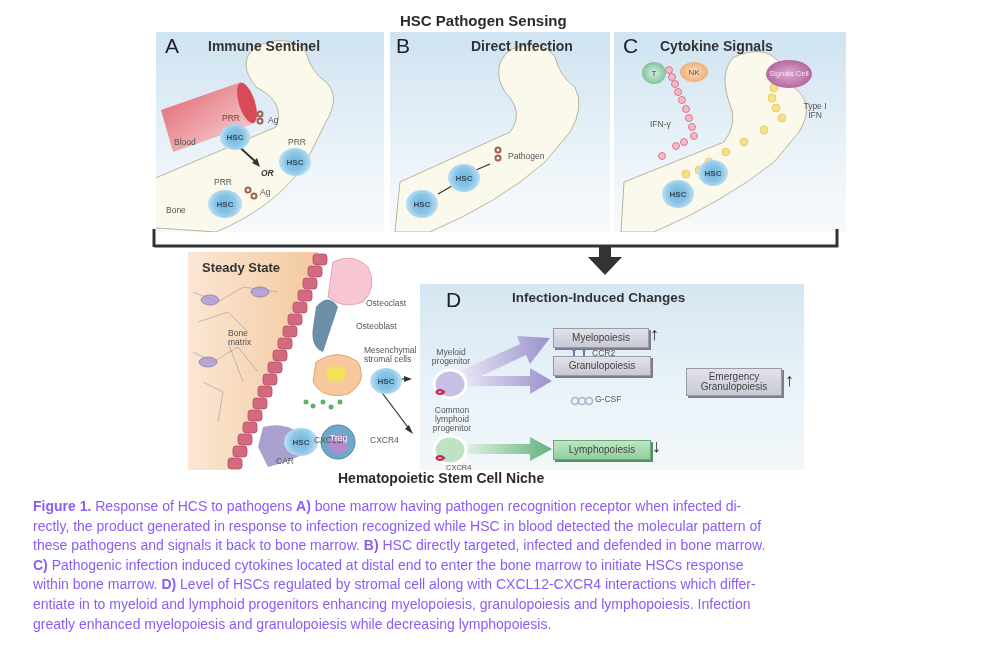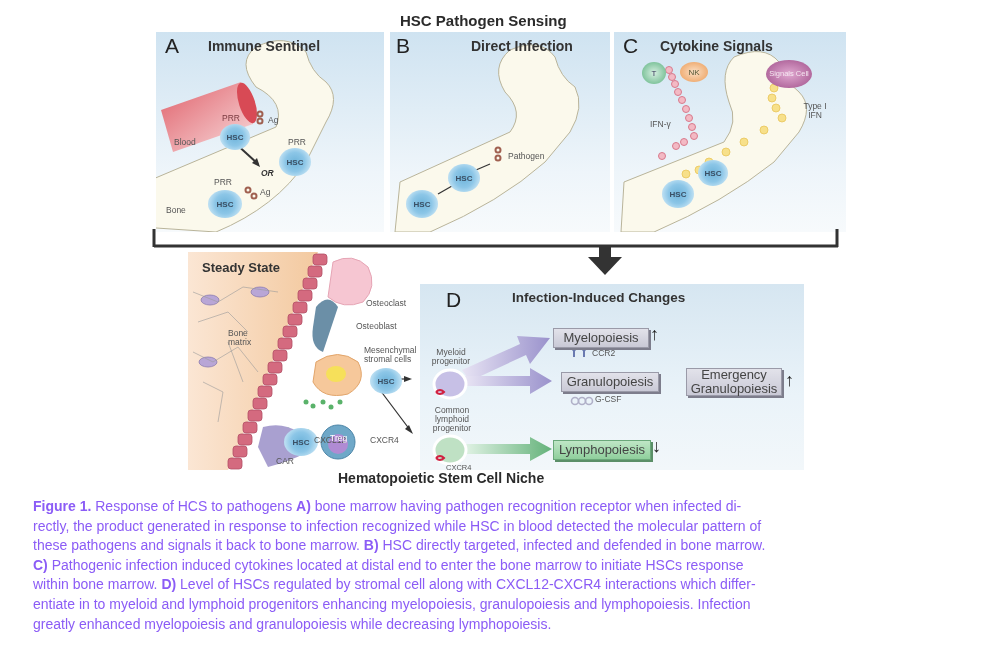--- a/index.html
+++ b/index.html
@@ -4,21 +4,21 @@
 <style>
   html, body { margin:0; padding:0; background:#ffffff; }
   body { width:987px; height:654px; position:relative; overflow:hidden; font-family:"Liberation Sans", sans-serif; color:#222; }
   .abs { position:absolute; }
   .fig-title { font-weight:bold; font-size:15px; color:#2b2b2b; }
   .panel { position:absolute; background:linear-gradient(#cfe3f1, #eef5fa 70%, #f7fafc); }
   .plabel { position:absolute; font-size:21px; color:#222; font-family:"Liberation Sans", sans-serif; }
   .ptitle { position:absolute; font-size:14px; font-weight:bold; color:#333; }
   .small { position:absolute; font-size:8.5px; color:#555; line-height:1.05; }
   .hsc { position:absolute; border-radius:50%; background:radial-gradient(circle at 50% 50%, #6fb4da 0%, #8cc6e7 45%, #b6dcf1 70%, #cfe8f6 100%); font-size:8px; color:#3a4f64; display:flex; align-items:center; justify-content:center; font-weight:bold; }
-  .box { position:absolute; background:linear-gradient(#e2e2ea,#c9c9d6); border:1px solid #9a9aa8; box-shadow:2px 2px 0 #7d7d8c; font-size:13px; color:#444; display:flex; align-items:center; justify-content:center; text-align:center; line-height:1.05; }
+  .box { position:absolute; background:linear-gradient(#e2e2ea,#c9c9d6); border:1px solid #9a9aa8; box-shadow:2px 2px 0 #7d7d8c; font-size:10px; color:#444; display:flex; align-items:center; justify-content:center; text-align:center; line-height:1.05; }
   .box.green { background:linear-gradient(#bfe6c6,#8fcf9c); border-color:#6aa87a; box-shadow:2px 2px 0 #5b8f68; }
   .caption { position:absolute; left:33px; top:497px; width:930px; font-size:14px; line-height:19.6px; color:#8b5cf6; }
   .caption p { margin:0; white-space:nowrap; }
   .caption b { font-weight:bold; }
 </style>
 </head>
 <body>
 
 <div>
 
@@ -233,21 +233,21 @@
         </g>
     </svg>
     <div class="plabel" style="left:26px;top:4px;">D</div>
     <div class="ptitle" style="left:92px;top:6px;font-size:13.5px;">Infection-Induced Changes</div>
     <div class="small" style="left:8px;top:64px;width:46px;text-align:center;">Myeloid progenitor</div>
     <div class="small" style="left:8px;top:122px;width:48px;text-align:center;">Common lymphoid progenitor</div>
     <div class="small" style="left:26px;top:180px;font-size:7.5px;">CXCR4</div>
     <div class="box" style="left:133px;top:44px;width:94px;height:18px;">Myelopoiesis</div>
     <div class="abs" style="left:230px;top:40px;font-size:18px;font-weight:bold;color:#222;">↑</div>
     <div class="small" style="left:172px;top:65px;">CCR2</div>
-    <div class="box" style="left:133px;top:88px;width:96px;height:18px;margin-left:8px;">Granulopoiesis</div>
+    <div class="box" style="left:133px;top:72px;width:96px;height:18px;">Granulopoiesis</div>
     <div class="small" style="left:175px;top:111px;">G-CSF</div>
     <div class="box" style="left:266px;top:84px;width:94px;height:26px;">Emergency Granulopoiesis</div>
     <div class="abs" style="left:365px;top:86px;font-size:18px;font-weight:bold;color:#222;">↑</div>
     <div class="box green" style="left:133px;top:156px;width:96px;height:18px;">Lymphopoiesis</div>
     <div class="abs" style="left:232px;top:152px;font-size:18px;font-weight:bold;color:#222;">↓</div>
   </div>
 
   <div class="abs fig-title" style="left:338px;top:470px;font-size:14px;">Hematopoietic Stem Cell Niche</div>
 </div>
 

